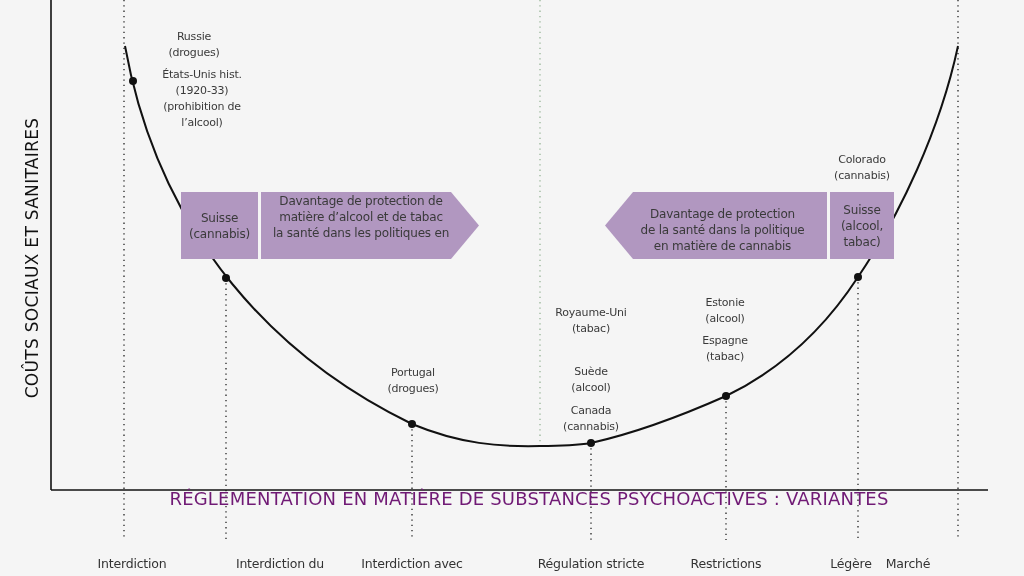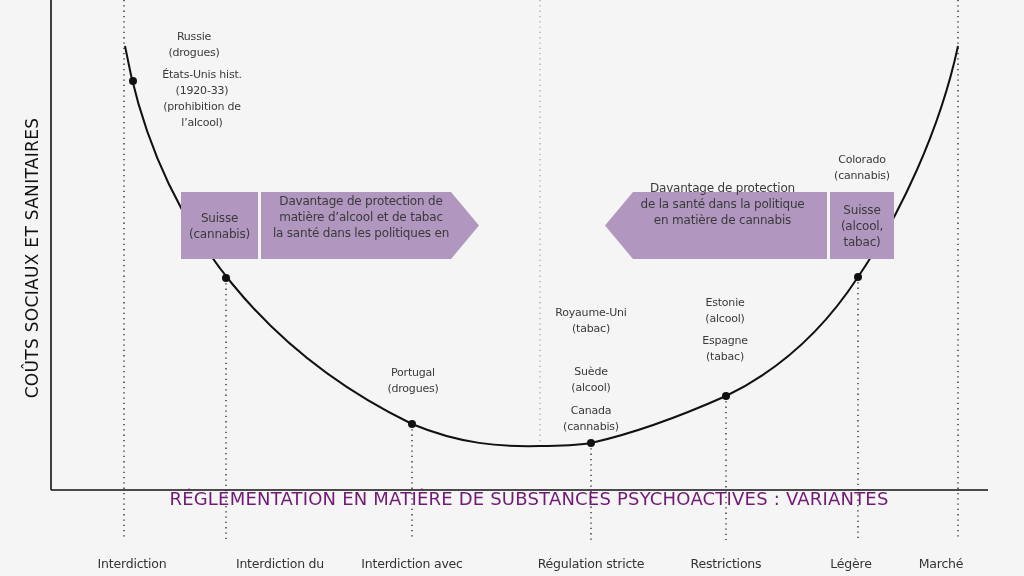--- a/index.html
+++ b/index.html
@@ -145,34 +145,34 @@
     <div>(cannabis)</div>
   </div>
 </div>
 <div class="box" style="left:261px; top:184px; width:200px; height:66px;">
   <div>
     <div>Davantage de protection de</div>
     <div>matière d’alcool et de tabac</div>
     <div>la santé dans les politiques en</div>
   </div>
 </div>
-<div class="box" style="left:620px; top:180px; width:205px; height:47px;">
+<div class="box" style="left:620px; top:206px; width:205px; height:47px;">
   <div>
     <div>Davantage de protection</div>
     <div>de la santé dans la politique</div>
     <div>en matière de cannabis</div>
   </div>
 </div>
 <div class="box" style="left:830px; top:192px; width:64px; height:67px;">
   <div>
     <div>Suisse</div>
     <div>(alcool,</div>
     <div>tabac)</div>
   </div>
 </div>
 
 <div class="tick" style="left:132px;">Interdiction</div>
 <div class="tick" style="left:239px;margin-left:41px;">Interdiction du</div>
 <div class="tick" style="left:412px;">Interdiction avec</div>
 <div class="tick" style="left:591px;">Régulation stricte</div>
 <div class="tick" style="left:726px;">Restrictions</div>
 <div class="tick" style="left:851px;">Légère</div>
-<div class="tick" style="left:941px;">Marché</div>
+<div class="tick" style="left:908px;">Marché</div>
 
 </body></html>

